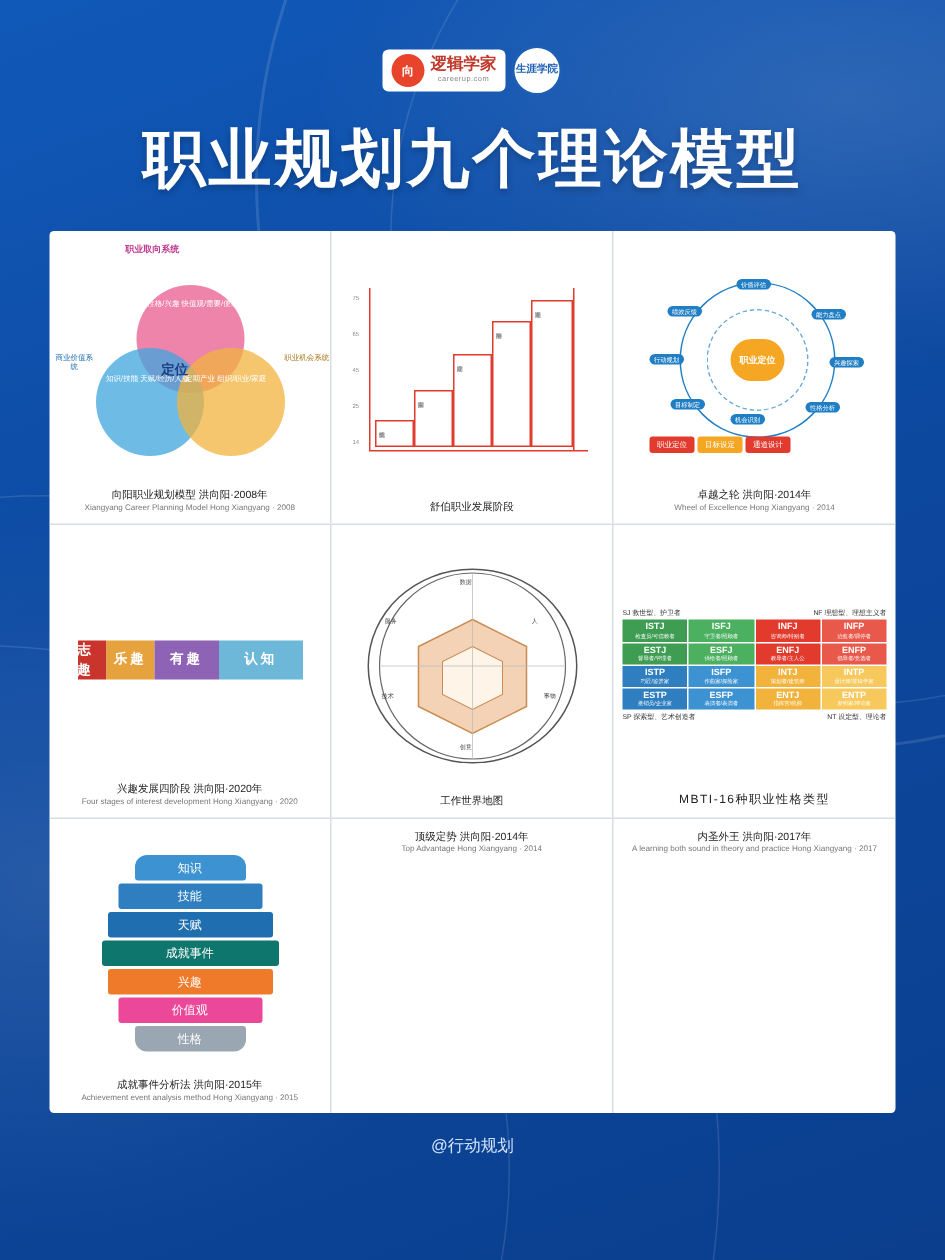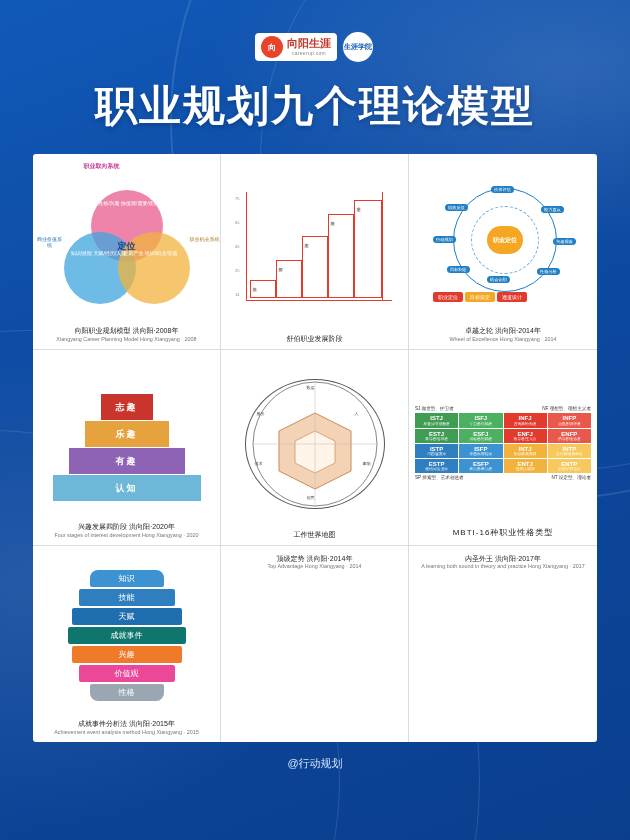--- a/index.html
+++ b/index.html
@@ -86,21 +86,21 @@
   .cap-cn { font-size:7px; color:#222; }
   .cap-en { font-size:5.4px; color:#777; }
 
   
   .venn { position:relative; width:150px; height:120px; }
   .venn .c { position:absolute; width:72px; height:72px; border-radius:50%; opacity:.75;}
   .venn .c1 { background:#e85b8e; left:39px; top:6px;}
   .venn .c2 { background:#3da5dd; left:12px; top:48px;}
   .venn .c3 { background:#f2b33d; left:66px; top:48px;}
   .venn .core {
-    position:absolute; left:52px; top:46px; width:46px; height:32px;
+    position:absolute; left:42px; top:46px; width:46px; height:32px;
     display:flex;align-items:center;justify-content:center;
     color:#1b3f84; font-weight:bold; font-size:9px; z-index:3;
   }
   .v-lbl { position:absolute; font-size:5px; color:#333; text-align:center; line-height:1.2;}
   .v-top2 { left:42px; top:16px; color:#fff; width:70px;}
   .v-left { left:-16px; top:52px; width:28px; color:#1f6fb0;}
   .v-left2 { left:16px; top:66px; width:62px; color:#fff;}
   .v-right { right:-18px; top:52px; width:30px; color:#a8761a;}
   .v-right2 { left:68px; top:66px; width:62px; color:#fff;}
   .v-title { position:absolute; left:32px; top:-22px; font-size:6px; color:#c0398f; font-weight:bold;}
@@ -114,21 +114,21 @@
   
   .wheel { width:168px; height:120px; position:relative; }
   .wheel .ring { position:absolute; left:34px; top:4px; width:104px;height:104px;border-radius:50%; border:1px solid #1f7ec4;}
   .wheel .ring2 { position:absolute; left:52px; top:22px; width:68px;height:68px;border-radius:50%; border:1px dashed #6aa9d8;}
   .wheel .hub { position:absolute; left:68px; top:42px; width:36px;height:28px;border-radius:14px; background:#f5a623; color:#fff; font-size:6px; display:flex;align-items:center;justify-content:center; font-weight:bold;}
   .wnode { position:absolute; font-size:4.2px; color:#fff; background:#1f7ec4; border-radius:6px; padding:1px 3px; white-space:nowrap;}
   .wbar { position:absolute; bottom:2px; left:14px; display:flex; gap:2px;}
   .wbar span { font-size:5px; color:#fff; padding:2px 5px; border-radius:2px;}
 
   
-  .pyr { width:150px; height:124px; position:relative; display:flex; flex-direction:column; align-items:center; justify-content:flex-end;}
+  .pyr { width:150px; height:124px; position:relative; display:flex; flex-direction:row; align-items:center; justify-content:flex-end;}
   .pyr .lay { color:#fff; font-size:9px; font-weight:bold; display:flex;align-items:center;justify-content:center; margin-bottom:1px; letter-spacing:2px;}
 
   
   .wmap { width:140px;height:130px; position:relative;}
   .wmap .outer { position:absolute; inset:0; border-radius:50%; border:1px solid #555;}
   .wmap .mlabel { position:absolute; font-size:4px; color:#444;}
 
   
   .mbti { width:176px; }
   .mbti-hdr { display:flex; justify-content:space-between; font-size:4.6px; color:#333; margin-bottom:2px;}
@@ -167,21 +167,21 @@
 <div class="swoosh sw1"></div>
 <div class="swoosh sw2"></div>
 <div class="swoosh sw3"></div>
 <div class="swoosh sw4"></div>
 
 <div class="logo-wrap">
   <div class="logo">
     <div class="logo-badge">
       <div class="logo-mark">向</div>
       <div>
-        <div class="logo-txt">向阳生涯</div>
+        <div class="logo-txt">逻辑学家</div>
         <div class="logo-sub">careerup.com</div>
       </div>
     </div>
     <div class="logo-seal">生涯学院</div>
   </div>
 </div>
 
 <div class="main-title">职业规划九个理论模型</div>
 
 <div class="grid">

